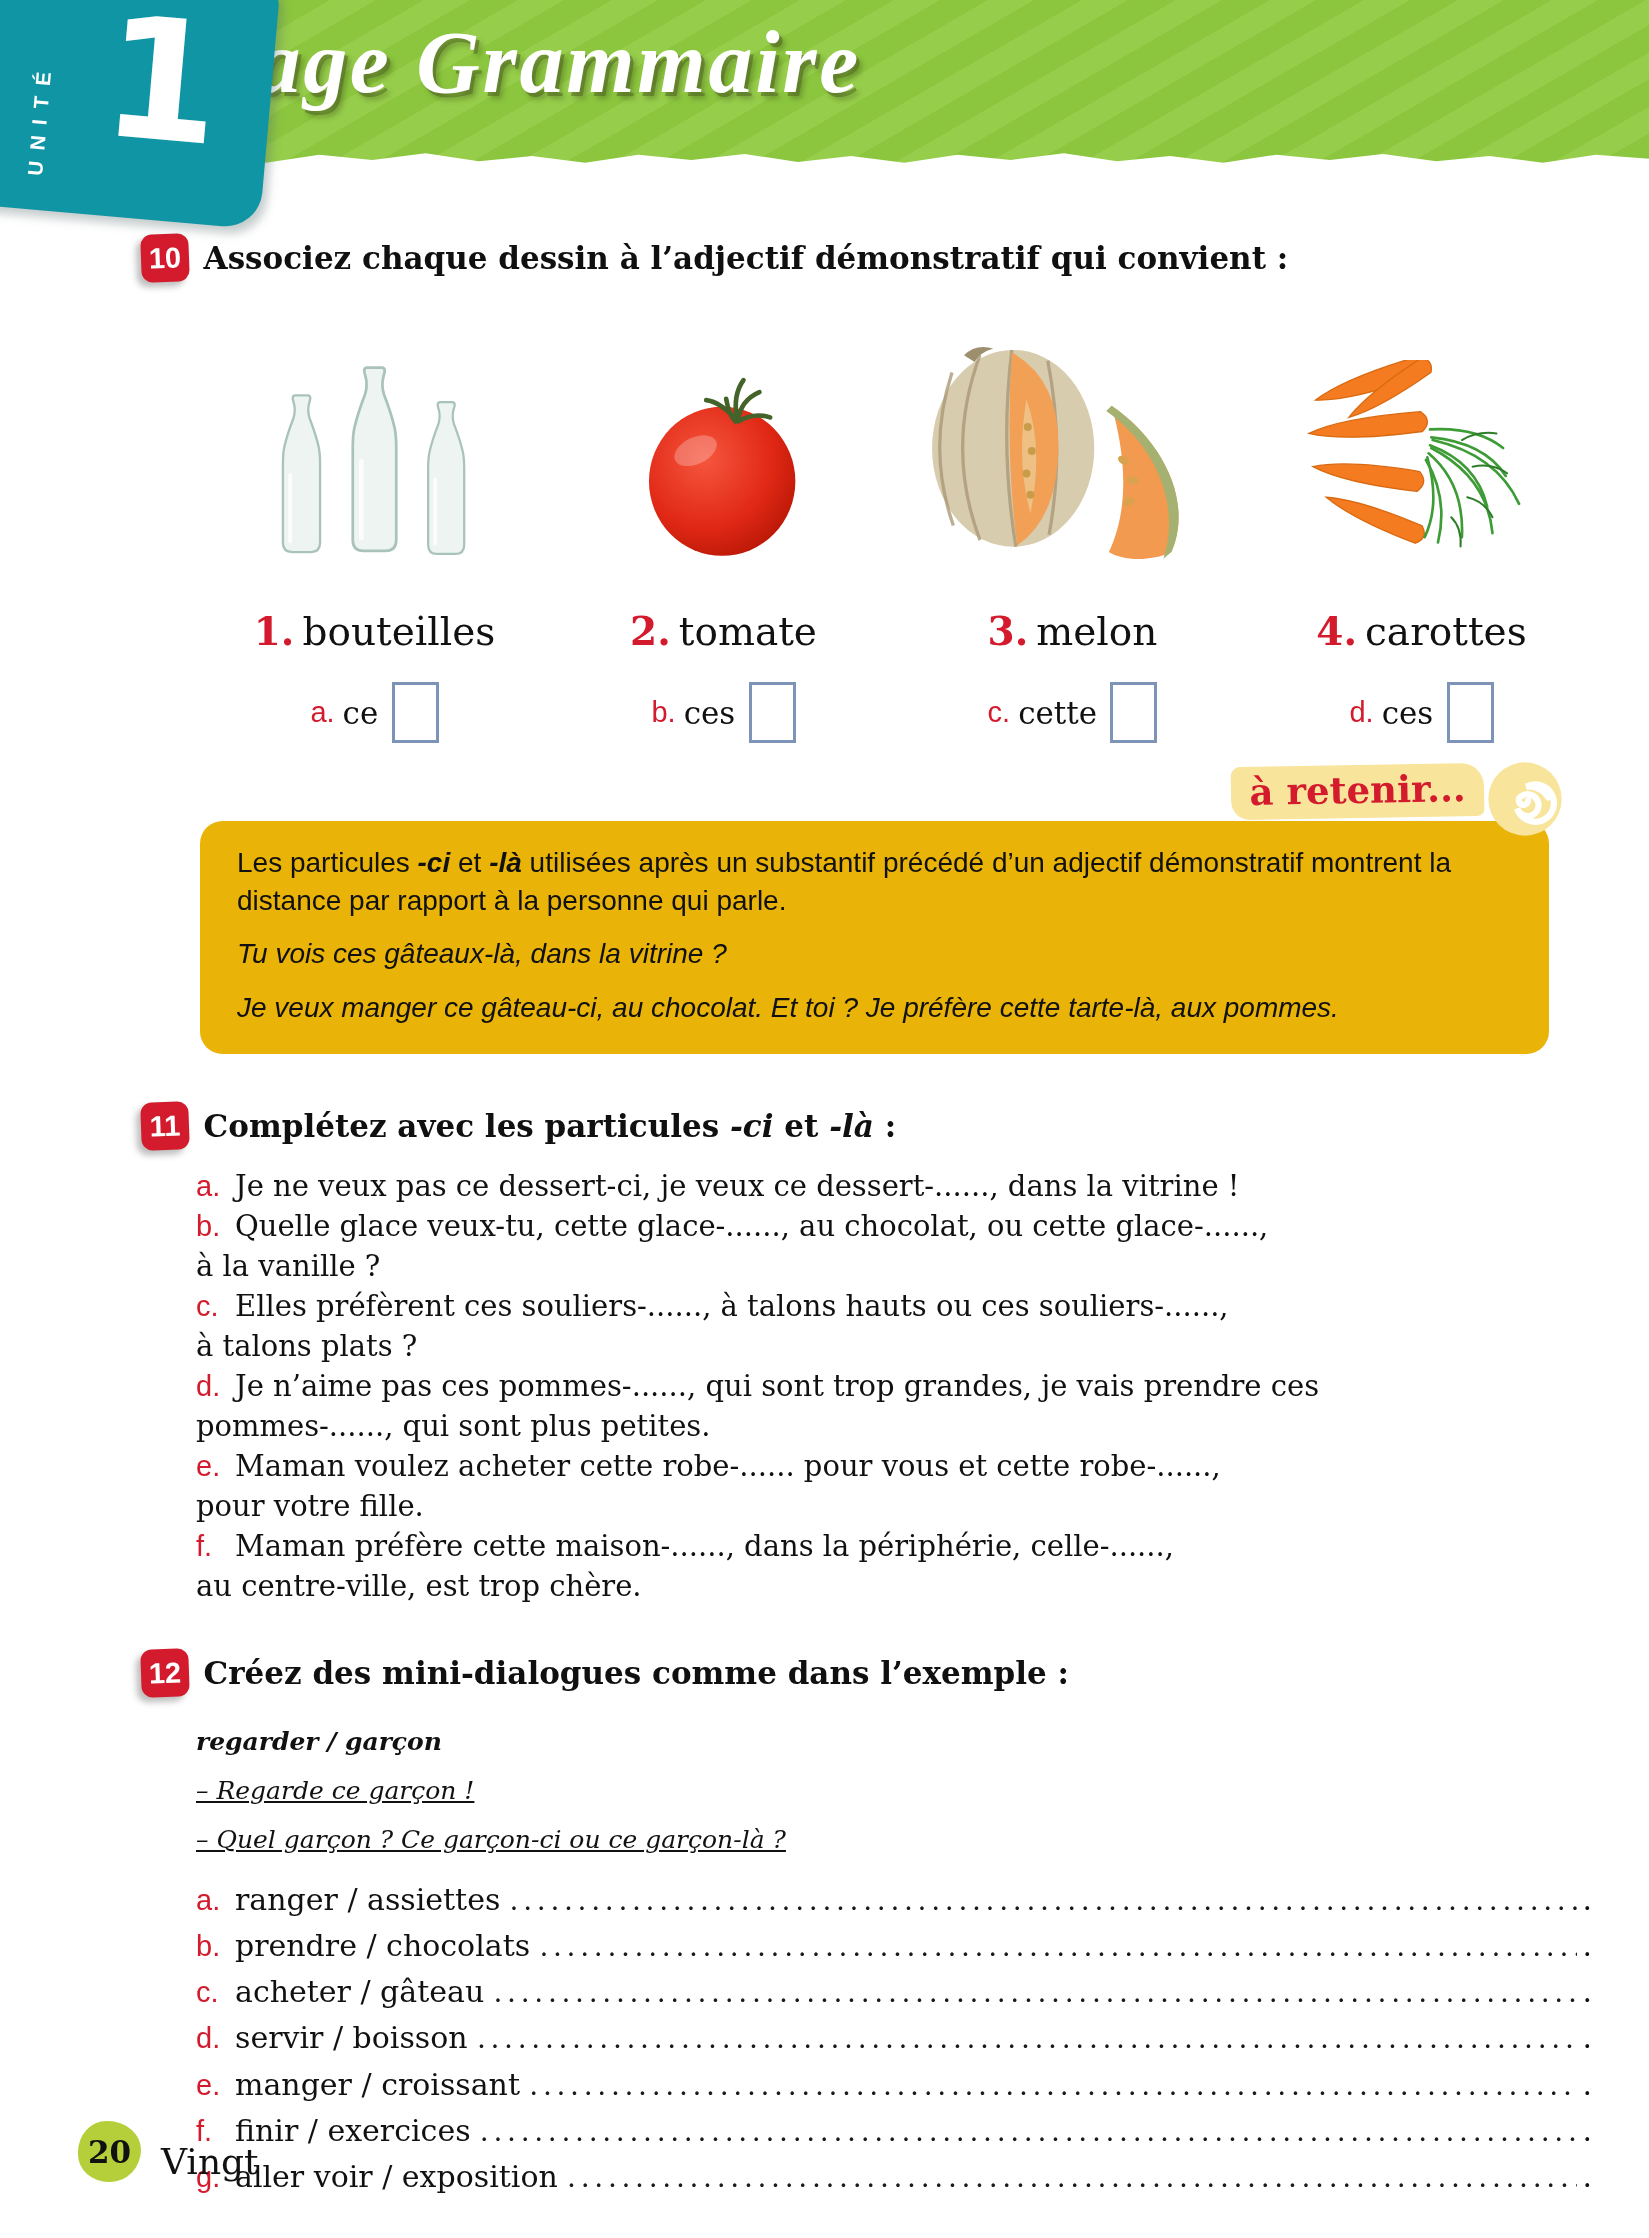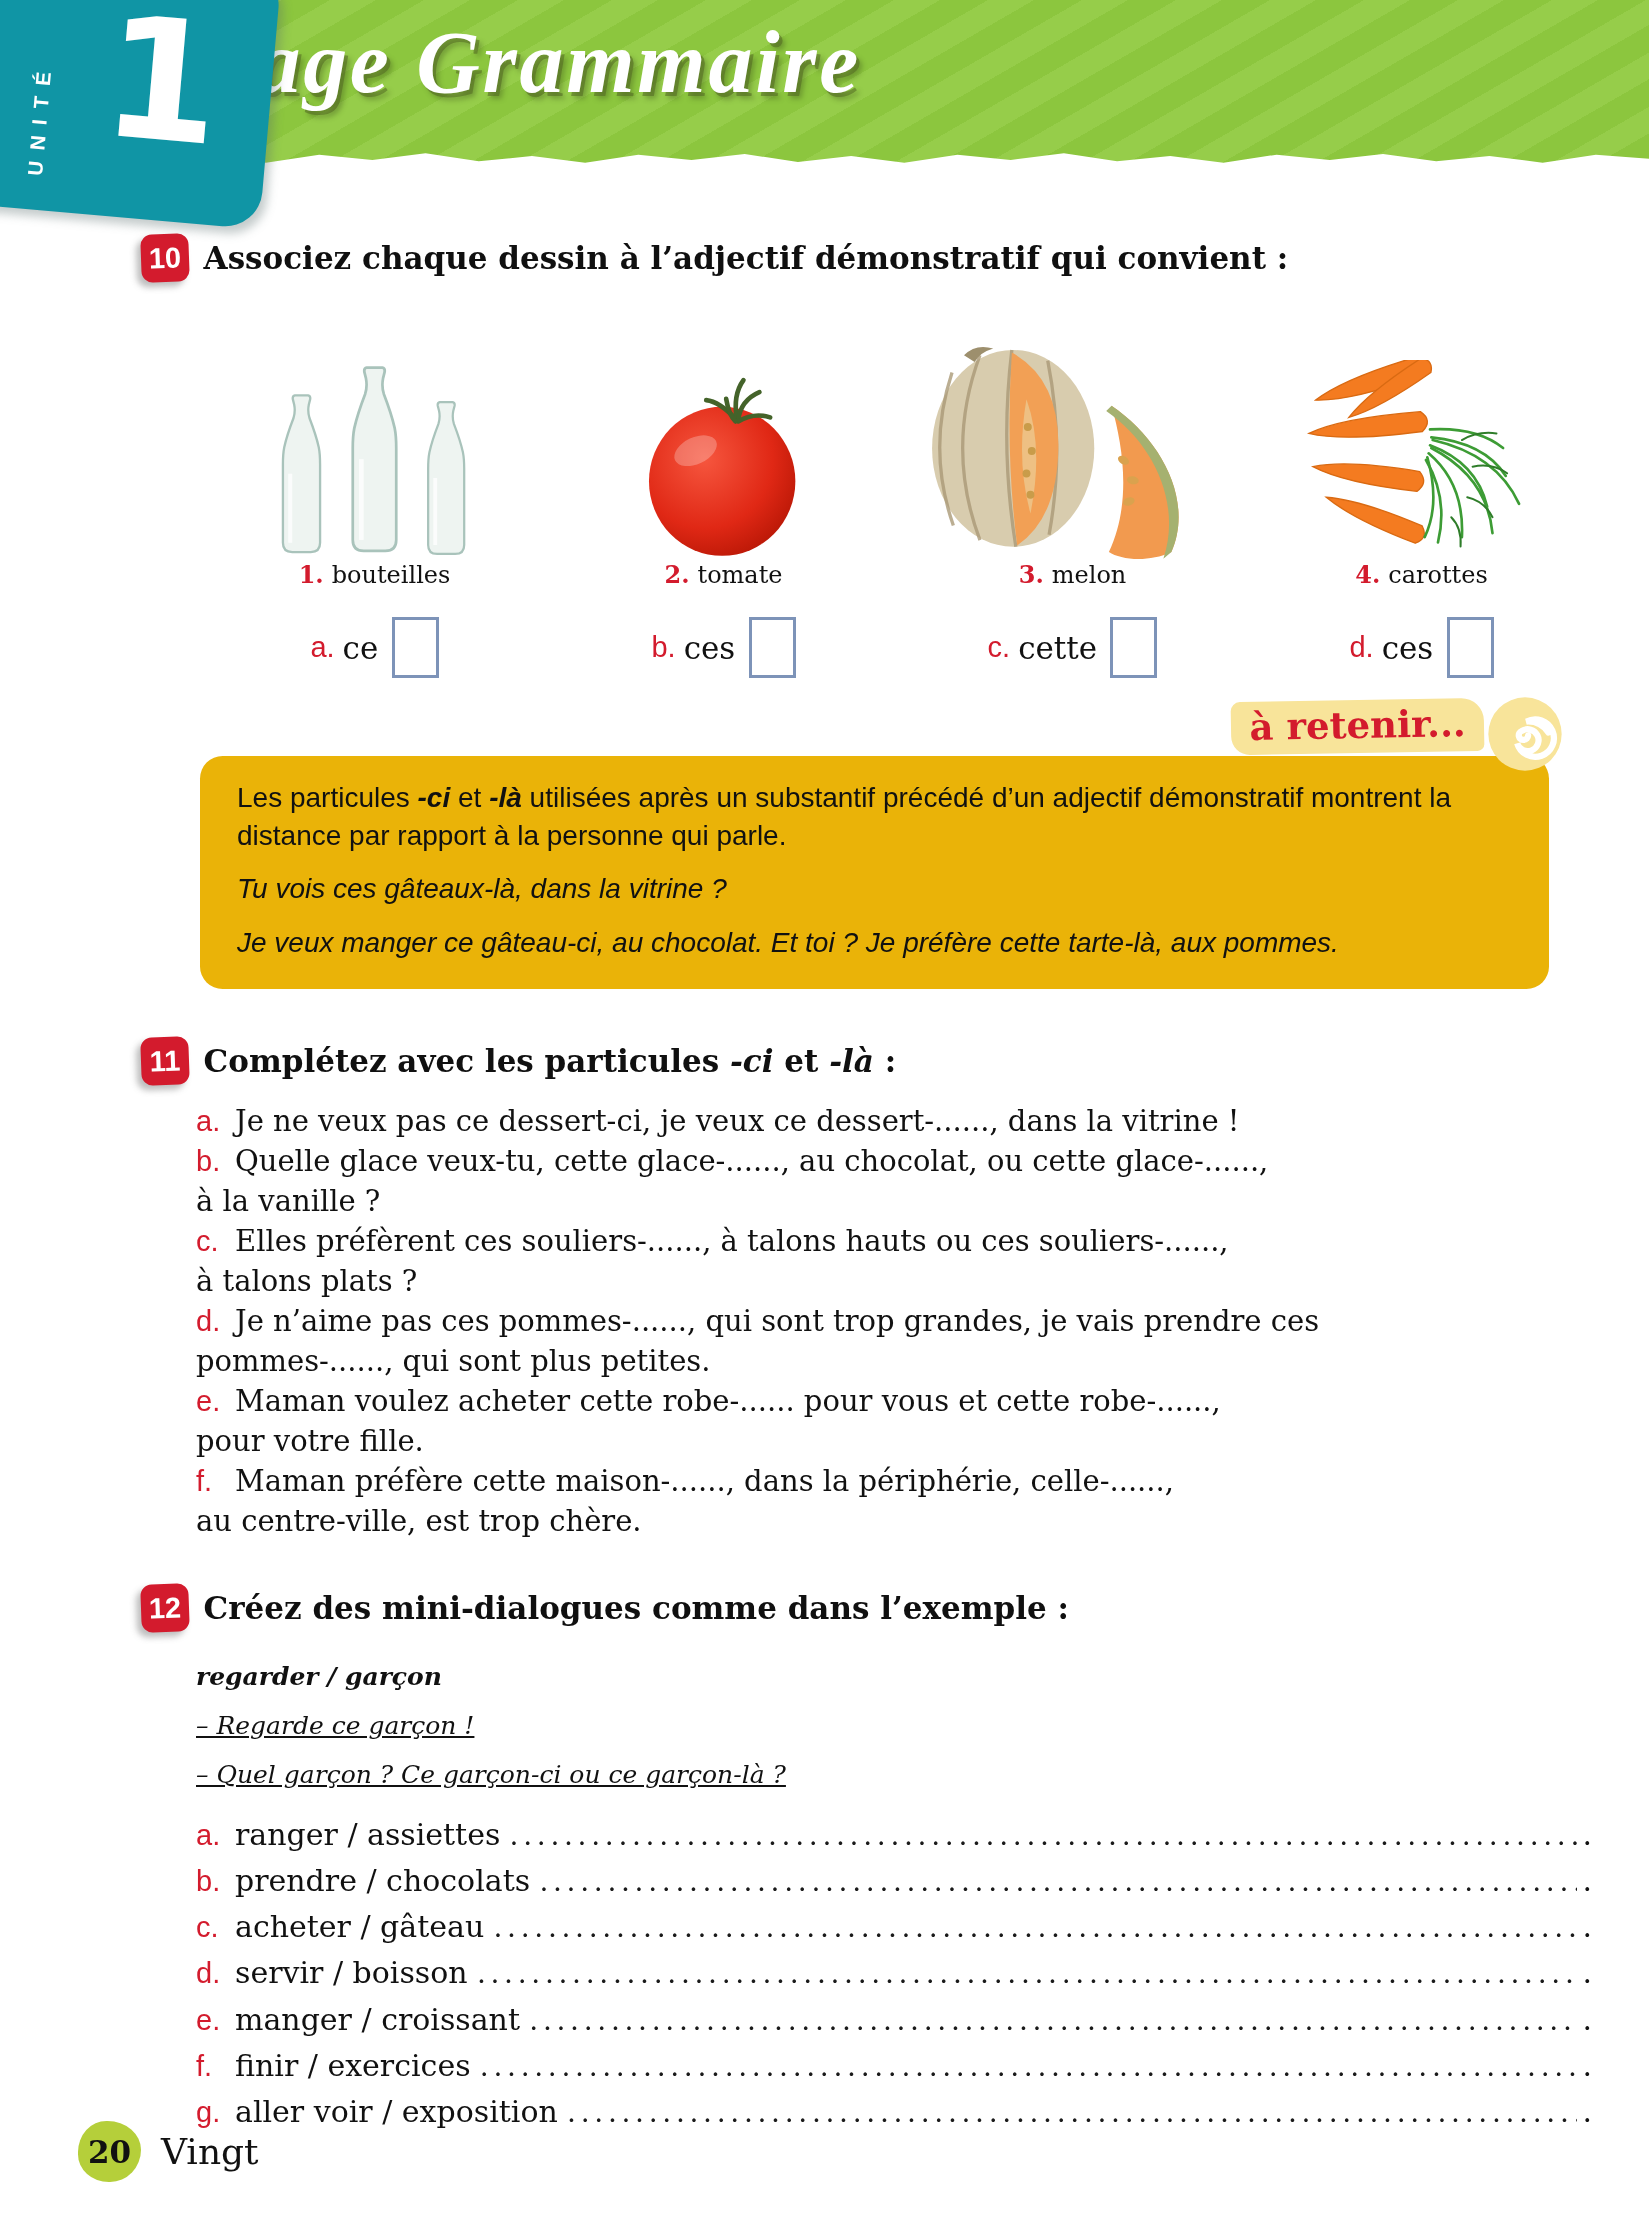--- a/index.html
+++ b/index.html
@@ -53,21 +53,21 @@
 
   .ex10-head { padding-top:234px; }
 
   
   .assoc-grid {
     display:grid; grid-template-columns:repeat(4,1fr);
     margin:39px 53px 0 200px;
   }
   .assoc-col { text-align:center; }
   .img-box { height:239px; display:flex; align-items:flex-end; justify-content:center; }
-  .item-label { font-size:24px; }
+  .item-label { margin-top:48px; font-size:39px; }
   .item-label .num { color:#d31b2d; font-weight:bold; margin-right:8px; }
   .ans-row { margin-top:28px; font-size:31px; display:flex; align-items:center; justify-content:center; }
   .ans-row .letter { color:#d31b2d; font-family:"Liberation Sans", sans-serif; font-size:29px; margin-right:8px; }
   .checkbox {
     display:inline-block; width:47px; height:61px; margin-left:13.3px;
     border:3.3px solid #7d93b8; background:#fff; vertical-align:middle;
   }
 
   
   .retenir-wrap { position:relative; margin-top:78px; }
@@ -109,21 +109,21 @@
   }
   .dline .dtext { margin-right:9.3px; white-space:nowrap; }
   .dots { flex:1; overflow:hidden; white-space:nowrap; color:#1a1a1a; }
   .dots::after {
     content:"........................................................................................................................................................................................";
     letter-spacing:4.7px; font-size:28px;
   }
   .endmark { margin-left:5.3px; }
 
   
-  .footer { position:absolute; left:78px; bottom:57px; display:flex; align-items:center; gap:20px; }
+  .footer { position:absolute; left:78px; bottom:57px; display:flex; align-items:flex-end; gap:20px; }
   .page-badge {
     width:63px; height:61px; background:#b5cf3a;
     border-radius:46% 54% 50% 50% / 52% 48% 54% 46%;
     display:flex; align-items:center; justify-content:center;
     font-weight:bold; font-size:31px; color:#111;
   }
   .page-word { font-size:36px; color:#111; }
 </style>
 </head>
 <body>

